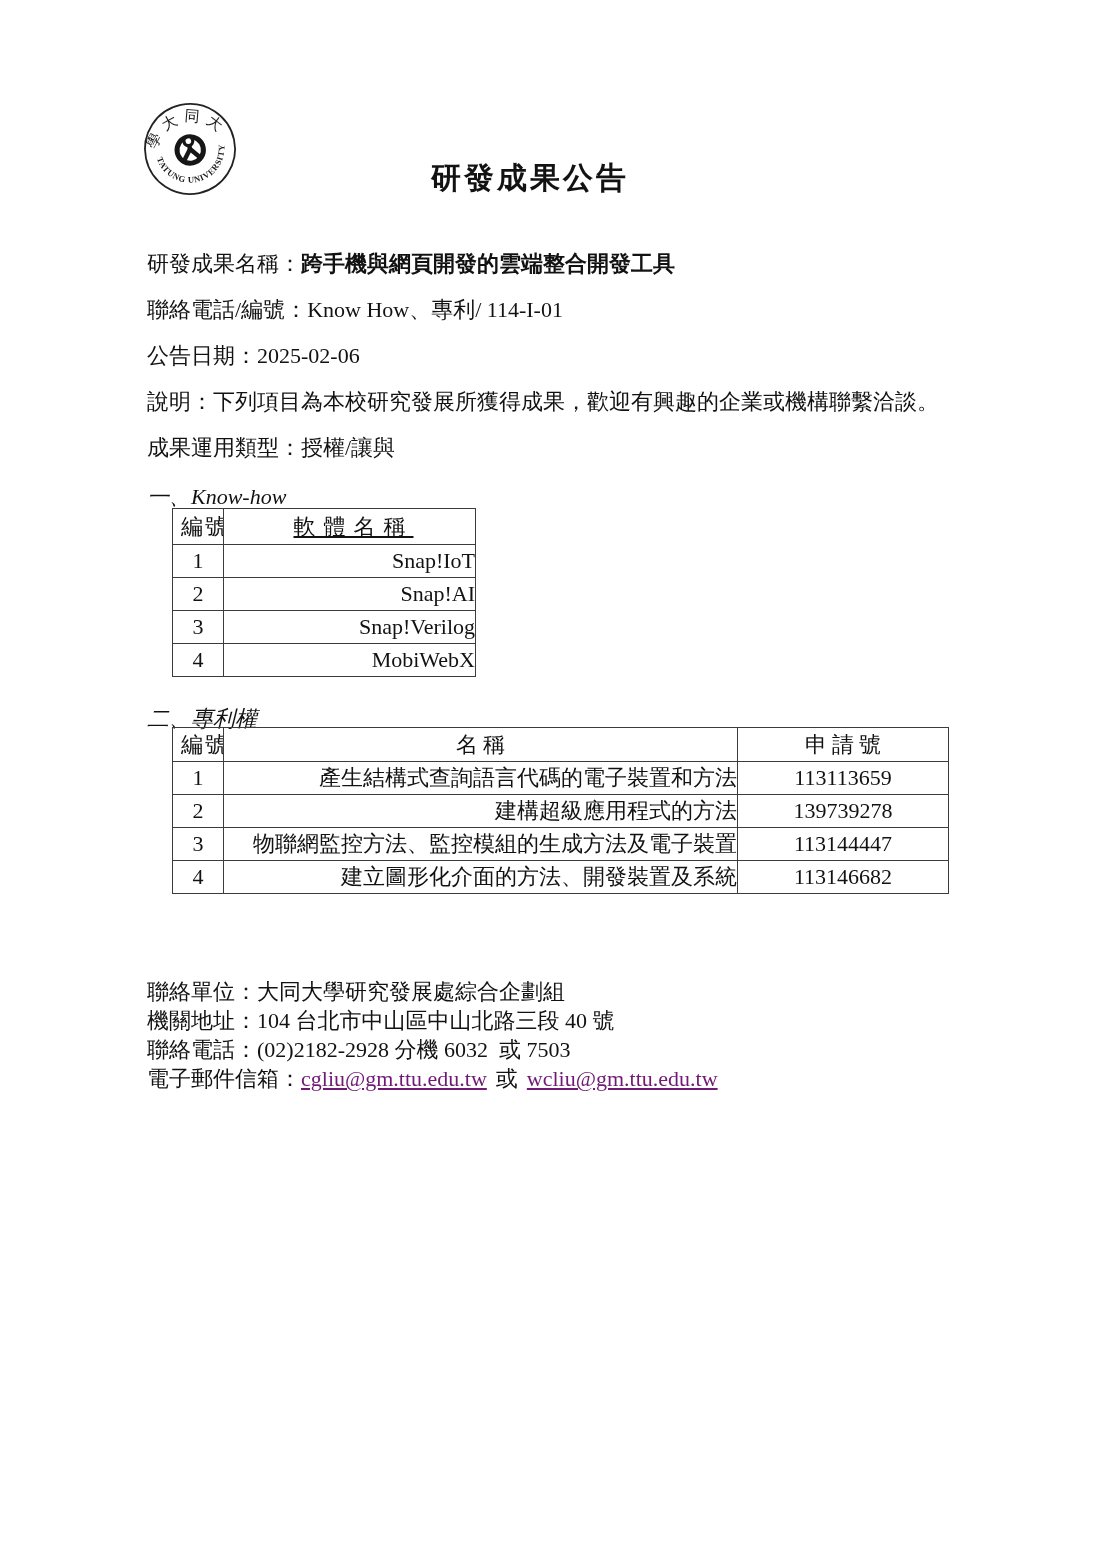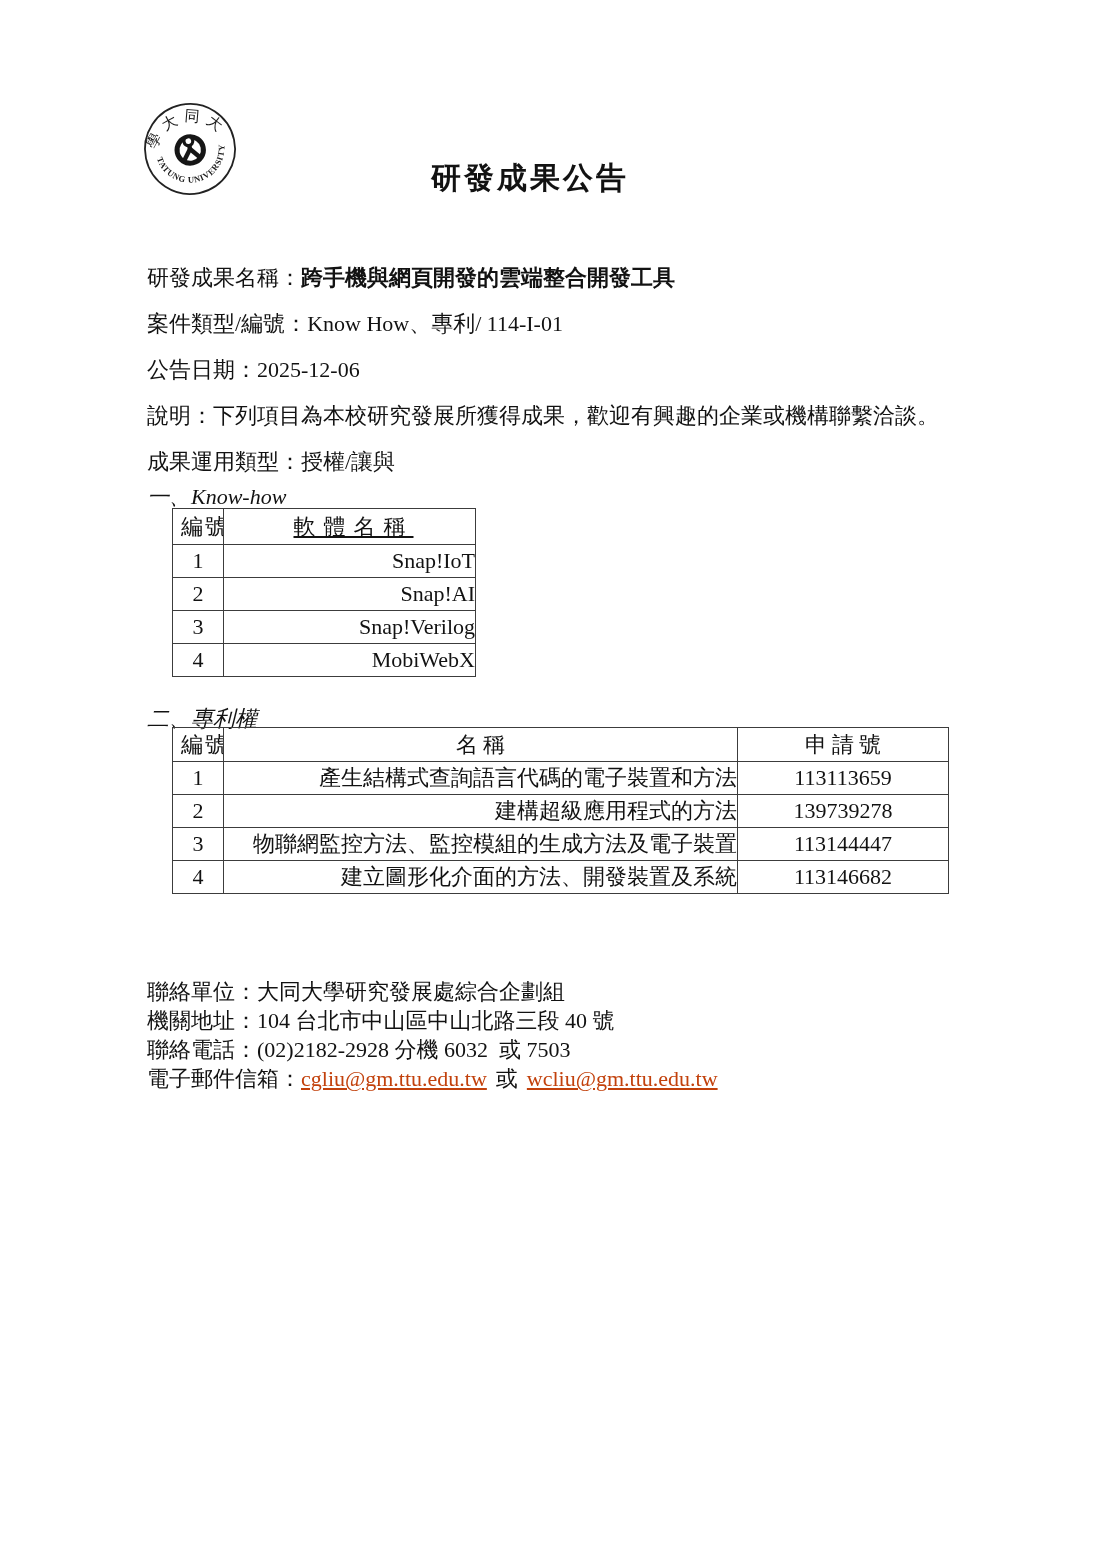--- a/index.html
+++ b/index.html
@@ -20,21 +20,21 @@
                font-family:"Liberation Serif","DejaVu Serif",serif; }
   .emblem-ring { fill:none; stroke:#161616; stroke-width:5; }
   .emblem-dot  { fill:#ffffff; stroke:#161616; stroke-width:3.2; }
   .emblem-leg  { stroke:#161616; stroke-width:4.4; }
 
   
   .title { position:absolute; top:158px; left:0; width:1060px; text-align:center;
            font-size:30px; font-weight:700; letter-spacing:3px; }
 
   
-  .info { position:absolute; left:147px; top:266px; width:880px; font-size:22px; }
+  .info { position:absolute; left:147px; top:252px; width:880px; font-size:22px; }
   .info p { line-height:24px; margin-bottom:22px; white-space:pre-wrap; }
   .bold { font-weight:700; }
 
   
   .section-heading { position:absolute; left:147px; font-size:22px; line-height:24px;font-style:italic; }
   .kh-heading { top:485px; }
   .pt-heading { top:707px; }
 
   
   table { position:absolute; border-collapse:collapse; table-layout:fixed;
@@ -50,21 +50,21 @@
   .pt-table td { height:33px; }
   .cell-center { text-align:center; }
   .cell-left { text-align:right; padding-left:7px; }
   .ls-wide { letter-spacing:8px; padding-left:8px;text-decoration:underline; }
   .ls-mid  { letter-spacing:5px; padding-left:5px; }
   .ls-tight{ letter-spacing:2px; padding-left:8px; }
 
   
   .contact { position:absolute; left:147px; top:977px; font-size:22px; }
   .contact p { line-height:29px; white-space:pre-wrap; }
-  .email { color:#c2410c; text-decoration:underline; }
+  .email { color:#701a75; text-decoration:underline; }
   .sep { margin:0 9px; }
 </style>
 </head>
 <body>
 
 <div class="page">
 
   <div class="logo">
     <svg viewBox="0 0 98 98" width="98" height="98">
       <g transform="rotate(-12 49 49)">
@@ -85,22 +85,22 @@
           <circle class="emblem-dot" cx="49" cy="41" r="4.4"></circle>
         </g>
       </g>
     </svg>
   </div>
 
   <h1 class="title">研發成果公告</h1>
 
   <div class="info">
     <p><span>研發成果名稱：</span><span class="bold">跨手機與網頁開發的雲端整合開發工具</span></p>
-    <p><span>案件類型/編號：</span><span>Know How、專利/ 114-I-01</span></p>
-    <p><span>公告日期：</span><span>2025-12-06</span></p>
+    <p><span>聯絡電話/編號：</span><span>Know How、專利/ 114-I-01</span></p>
+    <p><span>公告日期：</span><span>2025-02-06</span></p>
     <p><span>說明：</span><span>下列項目為本校研究發展所獲得成果，歡迎有興趣的企業或機構聯繫洽談。</span></p>
     <p><span>成果運用類型：</span><span>授權/讓與</span></p>
   </div>
 
   <div class="section-heading kh-heading">一、Know-how</div>
 
   <table class="kh-table">
     <colgroup>
         <col style="width:51px">
         <col style="width:252px">

